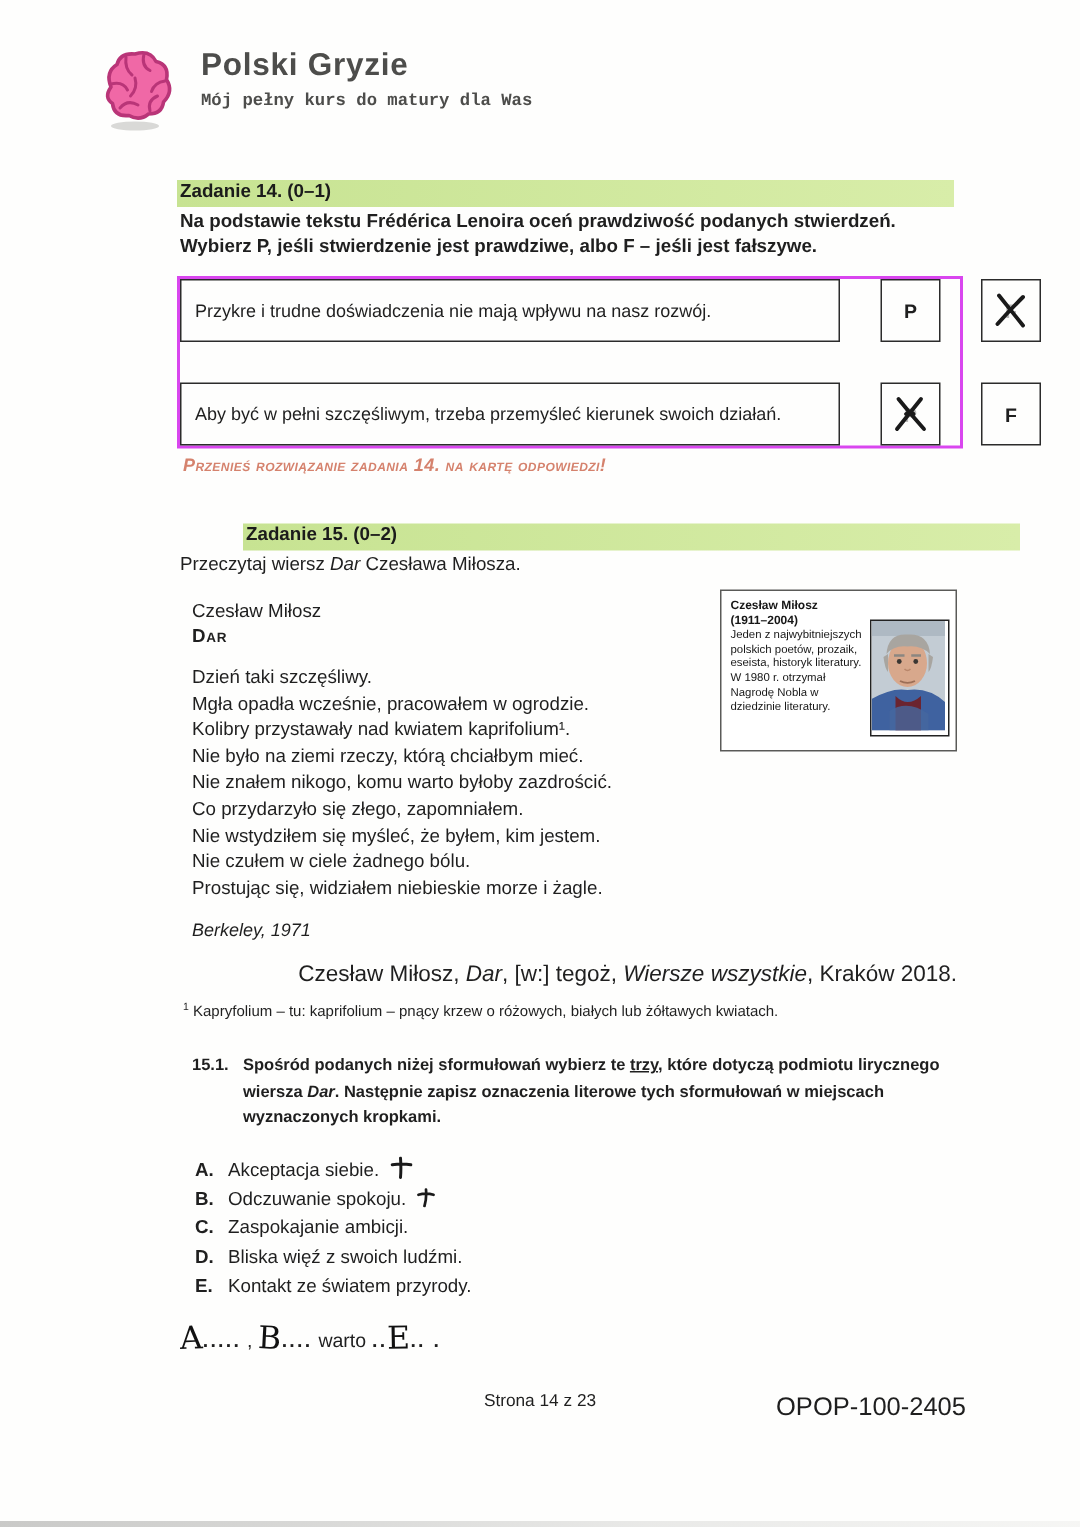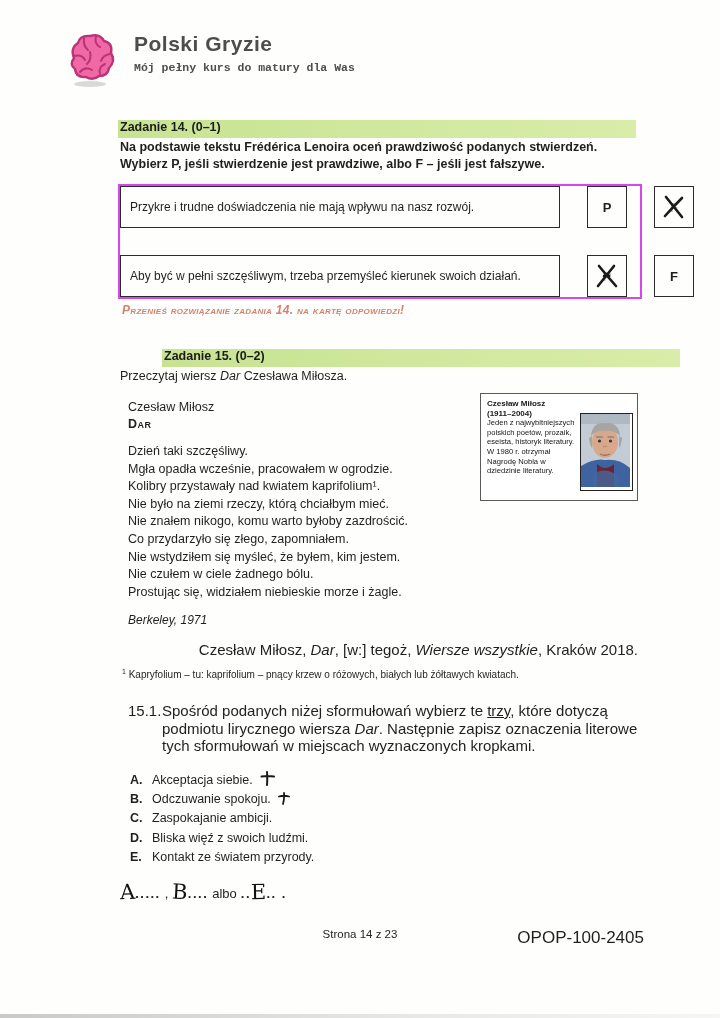--- a/index.html
+++ b/index.html
@@ -54,21 +54,21 @@
     border:1px solid #5a5a58;background:#fff;display:flex;padding:5px 4px 4px 6px;box-sizing:border-box;
   }
   .bio-text{width:92px;font-size:7.6px;line-height:9.6px;color:#161616;}
   .bio-name{font-weight:bold;font-size:8px;}
   .bio-photo{width:52px;height:76px;border:1.5px solid #222;margin-left:3px;margin-top:14px;overflow:hidden;}
   
   .citation{position:absolute;left:120px;top:641px;width:518px;text-align:right;font-size:15px;}
   .footnote{position:absolute;left:122px;top:668px;width:516px;font-size:10px;}
   .footnote sup{font-size:7px;}
   
-  .q151{position:absolute;left:128px;top:702px;width:516px;font-size:15px;font-weight:normal;line-height:17.5px;padding-left:34px;box-sizing:border-box;}
+  .q151{position:absolute;left:128px;top:702px;width:516px;font-size:11px;font-weight:bold;line-height:17.5px;padding-left:34px;box-sizing:border-box;}
   .q151 .qnum{position:absolute;left:0;top:0;}
   .u{text-decoration:underline;}
   .it{font-style:italic;}
   
   .options{position:absolute;left:130px;top:769px;font-size:12.5px;line-height:19.2px;}
   .opt-row{display:flex;align-items:baseline;}
   .opt-letter{font-weight:bold;width:22px;}
   .opt-mark{margin-left:7px;position:relative;top:2px;}
   
   .summary{position:absolute;left:120px;top:864px;width:520px;font-size:12.5px;}
@@ -229,21 +229,21 @@
     </div>
   </div>
 
 
   <div class="answer-line">
     <span class="hw">A</span>
       <span class="dots">.....</span>
     <span class="conj">,</span>
     <span class="hw" style="transform:rotate(3deg);">B</span>
       <span class="dots">....</span>
-    <span class="conj">albo</span>
+    <span class="conj">warto</span>
     <span class="dots">..</span>
       <span class="hw" style="transform:rotate(-1deg);">E</span>
       <span class="dots">.. .</span>
   </div>
 
   <div class="footer-page">Strona 14 z 23</div>
   <div class="footer-code">OPOP-100-2405</div>
 
   <div class="scan-edge"></div>
 </div>

